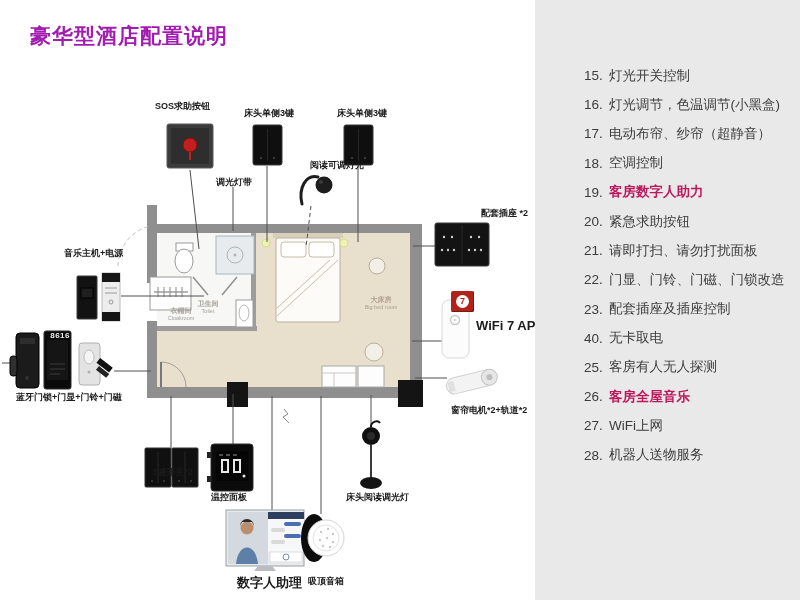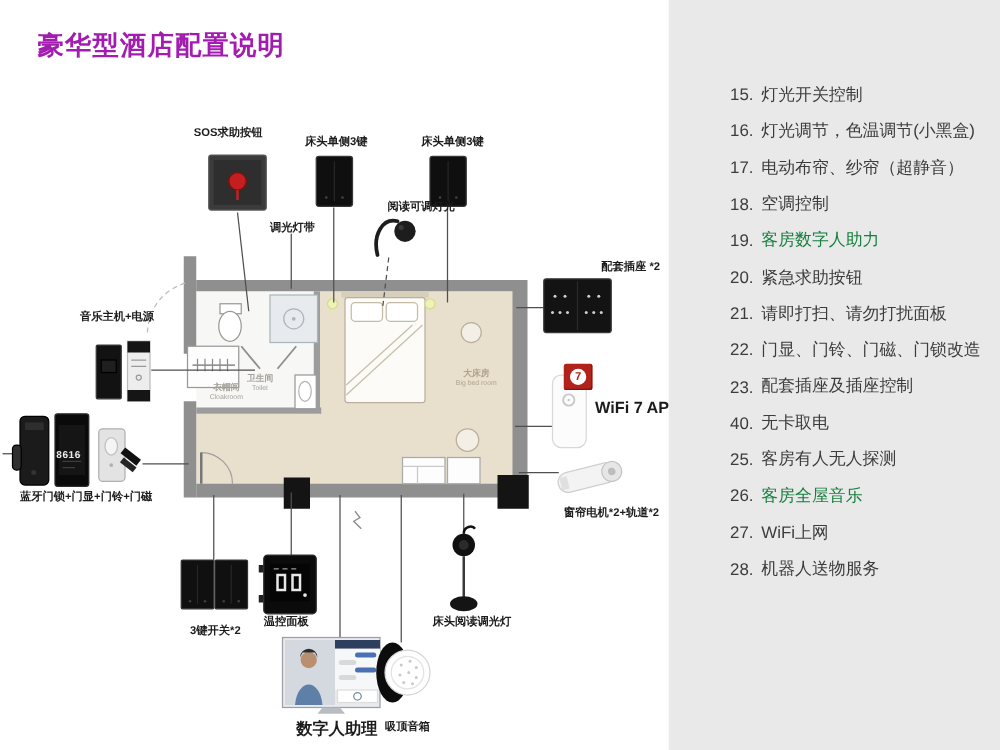--- a/index.html
+++ b/index.html
@@ -6,31 +6,31 @@
   #stage{position:relative;width:800px;height:600px;background:#ffffff;overflow:hidden;
          font-family:"Liberation Sans","DejaVu Sans",sans-serif;}
   .title{position:absolute;left:30px;top:22px;font-size:21px;font-weight:800;color:#a21caf;letter-spacing:1px;white-space:nowrap;}
   svg{position:absolute;left:0;top:0;}
   .callout{position:absolute;font-size:9px;font-weight:700;color:#1c1c1c;white-space:nowrap;line-height:1;}
   .callout.big{font-size:13px;}
   .room-label{position:absolute;text-align:center;color:#a5a19a;line-height:1.2;white-space:nowrap;}
   .room-label .cn{display:block;font-size:7px;font-weight:700;}
   .room-label .en{display:block;font-size:5.5px;}
   .room-label.warm{color:#b0a28c;}
-  .lock-display-text{position:absolute;left:45px;top:360px;width:25px;text-align:left;
+  .lock-display-text{position:absolute;left:45px;top:332px;width:25px;text-align:right;
     color:#ececec;font-size:8px;font-weight:700;letter-spacing:.5px;line-height:1;}
   .wifi-badge{position:absolute;left:451px;top:291px;width:23px;height:21px;background:#b1221a;border-radius:2px;
     display:flex;align-items:center;justify-content:center;box-shadow:inset -1px -1px 0 #7e140e;}
   .wifi-badge .badge-circle{width:13px;height:13px;background:#fff;border-radius:50%;color:#b1221a;
     font-size:9px;font-weight:800;display:flex;align-items:center;justify-content:center;line-height:1;}
   .side-panel{position:absolute;left:535px;top:0;width:265px;height:600px;background:#e9e9e9;}
   .feature-list{position:absolute;left:49px;top:61px;}
   .feature-item{height:29.2px;display:flex;align-items:center;font-size:13.5px;color:#3c3c3c;white-space:nowrap;}
   .feature-item .num{width:25px;flex:0 0 25px;}
-  .feature-item.hl .txt{color:#15803d;font-weight:400;}
+  .feature-item.hl .txt{color:#be185d;font-weight:700;}
 </style>
 </head>
 <body>
 
 <div id="stage">
 
   <div class="title">豪华型酒店配置说明</div>
 
   <svg width="535" height="600" viewBox="0 0 535 600">
 
@@ -282,21 +282,21 @@
   <div class="callout" style="left:155px;top:102px;">SOS求助按钮</div>
   <div class="callout" style="left:244px;top:109px;">床头单侧3键</div>
   <div class="callout" style="left:287px;top:161px;margin-left:23px;">阅读可调灯光</div>
   <div class="callout" style="left:337px;top:109px;">床头单侧3键</div>
   <div class="callout" style="left:216px;top:178px;">调光灯带</div>
   <div class="callout" style="left:64px;top:249px;">音乐主机+电源</div>
   <div class="callout" style="left:16px;top:393px;">蓝牙门锁+门显+门铃+门磁</div>
   <div class="callout" style="left:441px;top:209px;margin-left:40px;">配套插座 *2</div>
   <div class="callout big" style="left:476px;top:319px;">WiFi 7 AP</div>
   <div class="callout" style="left:451px;top:406px;">窗帘电机*2+轨道*2</div>
-  <div class="callout" style="left:152px;top:500px;">3键开关*2</div>
+  <div class="callout" style="left:152px;top:468px;">3键开关*2</div>
   <div class="callout" style="left:211px;top:493px;">温控面板</div>
   <div class="callout" style="left:346px;top:493px;">床头阅读调光灯</div>
   <div class="callout big" style="left:237px;top:576px;">数字人助理</div>
   <div class="callout" style="left:308px;top:577px;">吸顶音箱</div>
 
   <div class="lock-display-text">8616</div>
 
   <div class="wifi-badge">
     <span class="badge-circle">7</span>
   </div>

